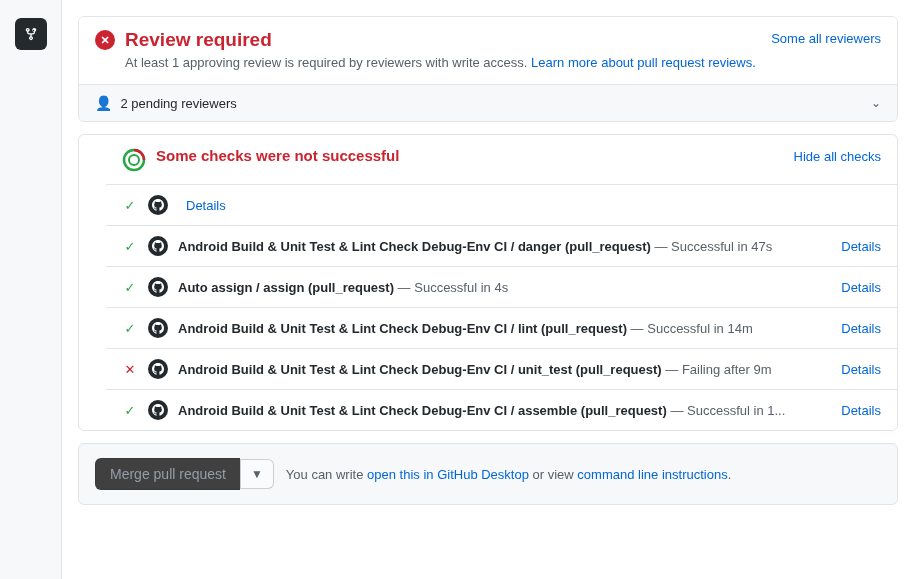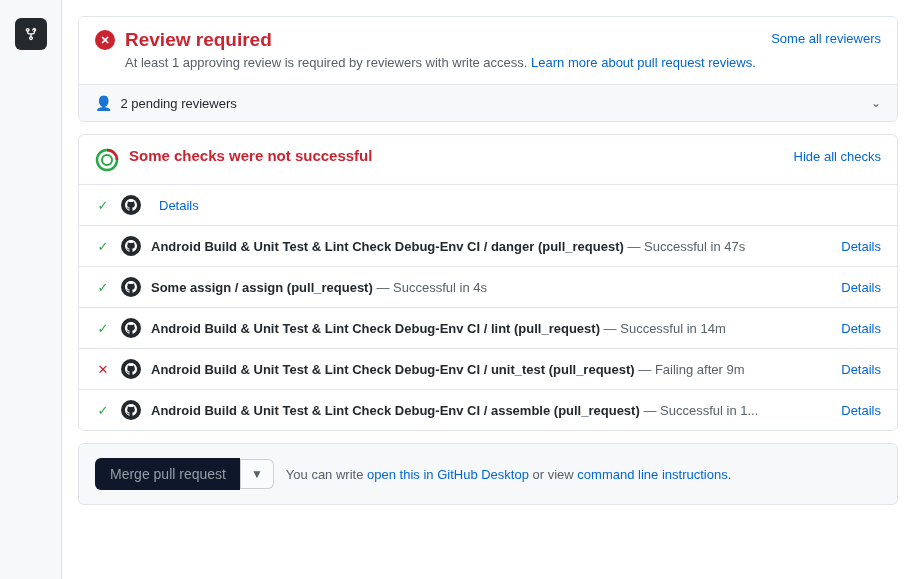--- a/index.html
+++ b/index.html
@@ -119,20 +119,21 @@
     .chevron-down {
       color: #586069;
       font-size: 12px;
     }
     
     .checks-section {
       border: 1px solid #e1e4e8;
       border-radius: 6px;
       margin: 12px 16px 0 16px;
       overflow: hidden;
+      padding-left: 27px;
     }
     .checks-header {
       display: flex;
       align-items: flex-start;
       justify-content: space-between;
       padding: 12px 16px;
     }
     .checks-header-left {
       display: flex;
       align-items: flex-start;
@@ -234,21 +235,21 @@
       display: flex;
       align-items: center;
       gap: 12px;
       background: #f6f8fa;
     }
     .merge-btn-group {
       display: flex;
       align-items: center;
     }
     .merge-btn {
-      background: #0f172a;
+      background: #404040;
       border: 1px solid rgba(27,31,35,0.2);
       border-right: none;
       border-radius: 6px 0 0 6px;
       padding: 7px 14px;
       font-size: 14px;
       font-weight: 500;
       color: #959da5;
       cursor: not-allowed;
       white-space: nowrap;
     }
@@ -356,21 +357,21 @@
       </div>
 
       <div class="check-row">
         <span class="check-status-icon check-status-pass">✓</span>
         <div class="check-gh-icon">
           <svg width="12" height="12" viewBox="0 0 16 16" fill="white">
               <path fill-rule="evenodd" d="M8 0C3.58 0 0 3.58 0 8c0 3.54 2.29 6.53 5.47 7.59.4.07.55-.17.55-.38 0-.19-.01-.82-.01-1.49-2.01.37-2.53-.49-2.69-.94-.09-.23-.48-.94-.82-1.13-.28-.15-.68-.52-.01-.53.63-.01 1.08.58 1.23.82.72 1.21 1.87.87 2.33.66.07-.52.28-.87.51-1.07-1.78-.2-3.64-.89-3.64-3.95 0-.87.31-1.59.82-2.15-.08-.2-.36-1.02.08-2.12 0 0 .67-.21 2.2.82.64-.18 1.32-.27 2-.27.68 0 1.36.09 2 .27 1.53-1.04 2.2-.82 2.2-.82.44 1.1.16 1.92.08 2.12.51.56.82 1.27.82 2.15 0 3.07-1.87 3.75-3.65 3.95.29.25.54.73.54 1.48 0 1.07-.01 1.93-.01 2.2 0 .21.15.46.55.38A8.013 8.013 0 0016 8c0-4.42-3.58-8-8-8z"></path>
             </svg>
         </div>
         <div class="check-name">
-          <strong>Some assign / assign (pull_request)</strong>
+          <strong>Auto assign / assign (pull_request)</strong>
           <span class="check-status-text"> — <span>Successful in 4s</span></span>
         </div>
         <a href="#" class="check-details-link">Details</a>
       </div>
 
       <div class="check-row">
         <span class="check-status-icon check-status-pass">✓</span>
         <div class="check-gh-icon">
           <svg width="12" height="12" viewBox="0 0 16 16" fill="white">
               <path fill-rule="evenodd" d="M8 0C3.58 0 0 3.58 0 8c0 3.54 2.29 6.53 5.47 7.59.4.07.55-.17.55-.38 0-.19-.01-.82-.01-1.49-2.01.37-2.53-.49-2.69-.94-.09-.23-.48-.94-.82-1.13-.28-.15-.68-.52-.01-.53.63-.01 1.08.58 1.23.82.72 1.21 1.87.87 2.33.66.07-.52.28-.87.51-1.07-1.78-.2-3.64-.89-3.64-3.95 0-.87.31-1.59.82-2.15-.08-.2-.36-1.02.08-2.12 0 0 .67-.21 2.2.82.64-.18 1.32-.27 2-.27.68 0 1.36.09 2 .27 1.53-1.04 2.2-.82 2.2-.82.44 1.1.16 1.92.08 2.12.51.56.82 1.27.82 2.15 0 3.07-1.87 3.75-3.65 3.95.29.25.54.73.54 1.48 0 1.07-.01 1.93-.01 2.2 0 .21.15.46.55.38A8.013 8.013 0 0016 8c0-4.42-3.58-8-8-8z"></path>

